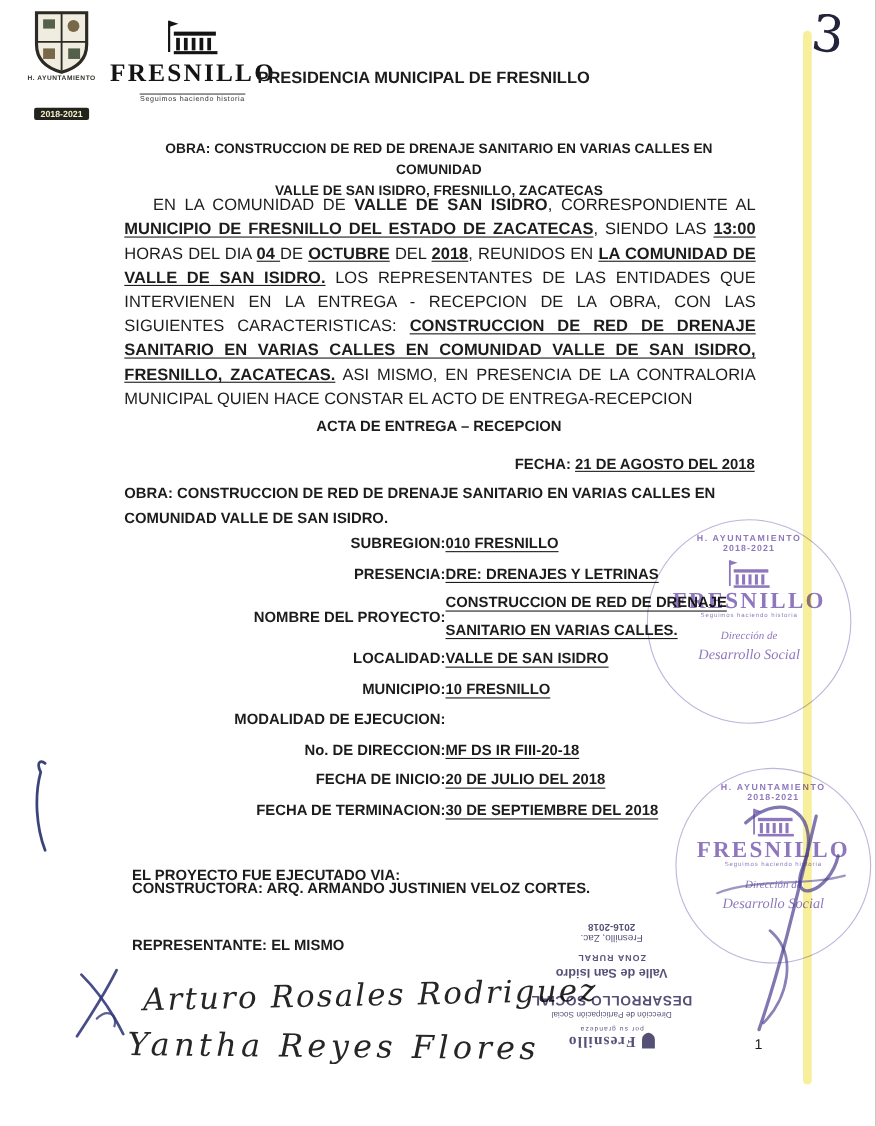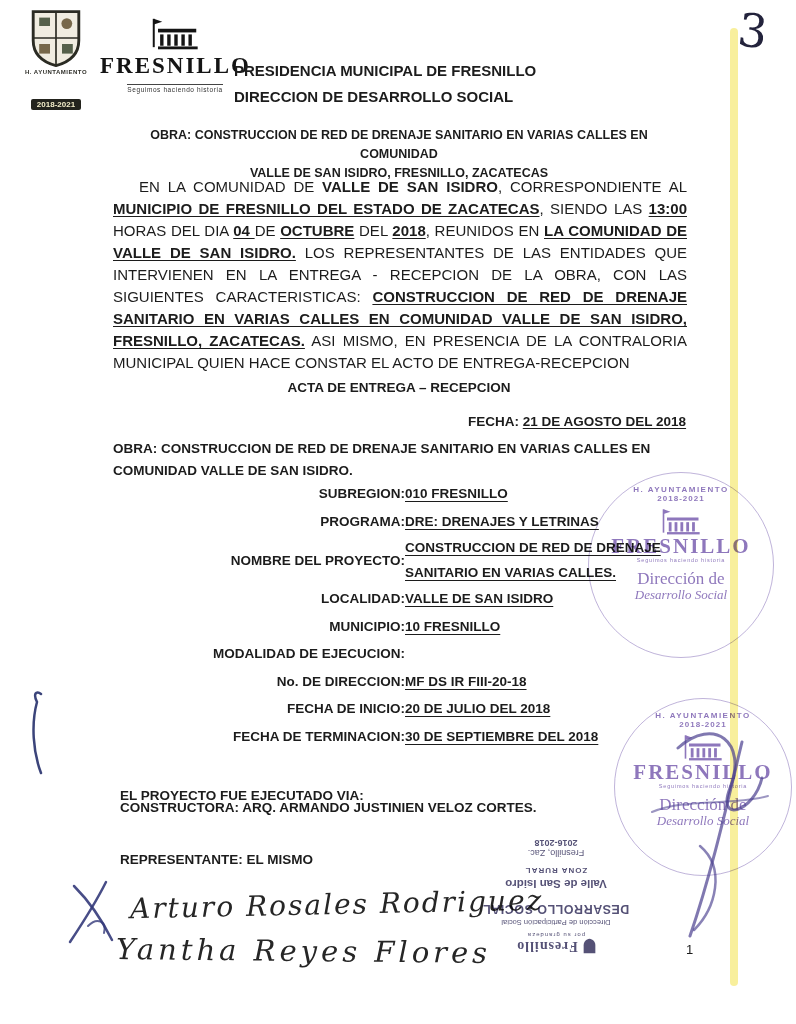--- a/index.html
+++ b/index.html
@@ -53,21 +53,21 @@
   .round-stamp{position:absolute;border-radius:50%;text-align:center;color:var(--stamp_purple);
                border:1.5px solid rgba(118,92,175,.55);mix-blend-mode:multiply;opacity:.85;
                display:flex;flex-direction:column;align-items:center;}
   .stamp1{left:588px;top:472px;width:184px;height:184px;}
   .stamp2{left:614px;top:698px;width:176px;height:176px;}
   .st-arc{font-size:8px;font-weight:bold;letter-spacing:1.5px;margin-top:12px;}
   .st-years{font-size:8px;font-weight:bold;letter-spacing:1px;}
   .st-bldg{width:46px;height:28px;margin-top:4px;}
   .st-name{font-family:"Liberation Serif",serif;font-weight:bold;font-size:21px;letter-spacing:2px;line-height:22px;}
   .st-tag{font-size:5.5px;letter-spacing:.8px;}
-  .st-dept1{font-family:"Liberation Serif",serif;font-size:17px;line-height:16px;margin-top:8px;}
+  .st-dept1{font-family:"Liberation Serif",serif;font-style:italic;font-size:10px;line-height:16px;margin-top:8px;}
   .st-dept2{font-family:"Liberation Serif",serif;font-style:italic;font-size:13px;line-height:16px;}
 
   .inv{position:absolute;left:472px;top:778px;width:168px;height:176px;transform:rotate(180deg);
        color:var(--stamp_dark);mix-blend-mode:multiply;opacity:.88;text-align:center;
        display:flex;flex-direction:column;align-items:center;}
   .inv-l0{display:flex;align-items:center;gap:5px;}
   .inv-name{font-family:"Liberation Serif",serif;font-weight:bold;font-size:14px;letter-spacing:1px;}
   .mini-crest{width:13px;height:16px;color:var(--stamp_dark);}
   .inv-grandeza{font-size:6px;letter-spacing:1px;margin-bottom:5px;}
   .inv-dir{font-size:7.5px;margin-bottom:2px;}
@@ -126,21 +126,20 @@
   <div class="logo">
     <svg class="bldg-icon" viewBox="0 0 36 24">
         <use href="#bldg"></use>
       </svg>
     <div class="logo-name">FRESNILLO</div>
     <div class="logo-tag">Seguimos haciendo historia</div>
   </div>
 
   <div class="titles">
     <div>PRESIDENCIA MUNICIPAL DE FRESNILLO</div>
-    <div>DIRECCION DE DESARROLLO SOCIAL</div>
   </div>
 
   <div class="hand-mark">3</div>
 
   <div class="obra-heading">OBRA: CONSTRUCCION DE RED DE DRENAJE SANITARIO EN VARIAS CALLES EN COMUNIDAD
 VALLE DE SAN ISIDRO,  FRESNILLO,  ZACATECAS</div>
 
   <p class="intro"><span>EN LA COMUNIDAD DE </span><span class="b">VALLE DE SAN ISIDRO</span><span>, CORRESPONDIENTE AL </span><span class="b u">MUNICIPIO DE FRESNILLO DEL ESTADO DE ZACATECAS</span><span>, SIENDO LAS </span><span class="b u">13:00</span><span> HORAS DEL DIA </span><span class="b u"> 04 </span><span> DE </span><span class="b u">OCTUBRE</span><span> DEL </span><span class="b u">2018</span><span>, REUNIDOS EN </span><span class="b u">LA COMUNIDAD DE VALLE DE SAN ISIDRO.</span><span> LOS REPRESENTANTES DE LAS ENTIDADES QUE INTERVIENEN EN LA ENTREGA - RECEPCION DE LA OBRA, CON LAS SIGUIENTES CARACTERISTICAS: </span><span class="b u">CONSTRUCCION DE RED DE DRENAJE SANITARIO EN VARIAS CALLES EN COMUNIDAD VALLE DE SAN ISIDRO, FRESNILLO, ZACATECAS.</span><span>  ASI MISMO, EN PRESENCIA DE LA CONTRALORIA MUNICIPAL QUIEN HACE CONSTAR EL ACTO DE ENTREGA-RECEPCION</span></p>
 
   <div class="acta-title">ACTA DE ENTREGA – RECEPCION</div>
@@ -148,21 +147,21 @@
   <div class="fecha-line"><span class="b">FECHA: </span><span class="b u">21 DE AGOSTO DEL 2018</span></div>
 
   <div class="obra-line"><span class="b">OBRA:    </span><span class="b">CONSTRUCCION DE RED DE DRENAJE SANITARIO EN VARIAS CALLES EN COMUNIDAD VALLE DE SAN ISIDRO.</span></div>
 
   <div class="fields">
     <div class="frow">
       <div class="flabel">SUBREGION:</div>
       <div class="fvalue">010 FRESNILLO</div>
     </div>
     <div class="frow">
-      <div class="flabel">PROGRAMA:</div>
+      <div class="flabel">PRESENCIA:</div>
       <div class="fvalue">DRE: DRENAJES Y LETRINAS</div>
     </div>
     <div class="frow">
       <div class="flabel">NOMBRE DEL PROYECTO:</div>
       <div class="fvalue">CONSTRUCCION DE RED DE DRENAJE
 SANITARIO EN VARIAS CALLES.</div>
     </div>
     <div class="frow">
       <div class="flabel">LOCALIDAD:</div>
       <div class="fvalue">VALLE DE SAN ISIDRO</div>

